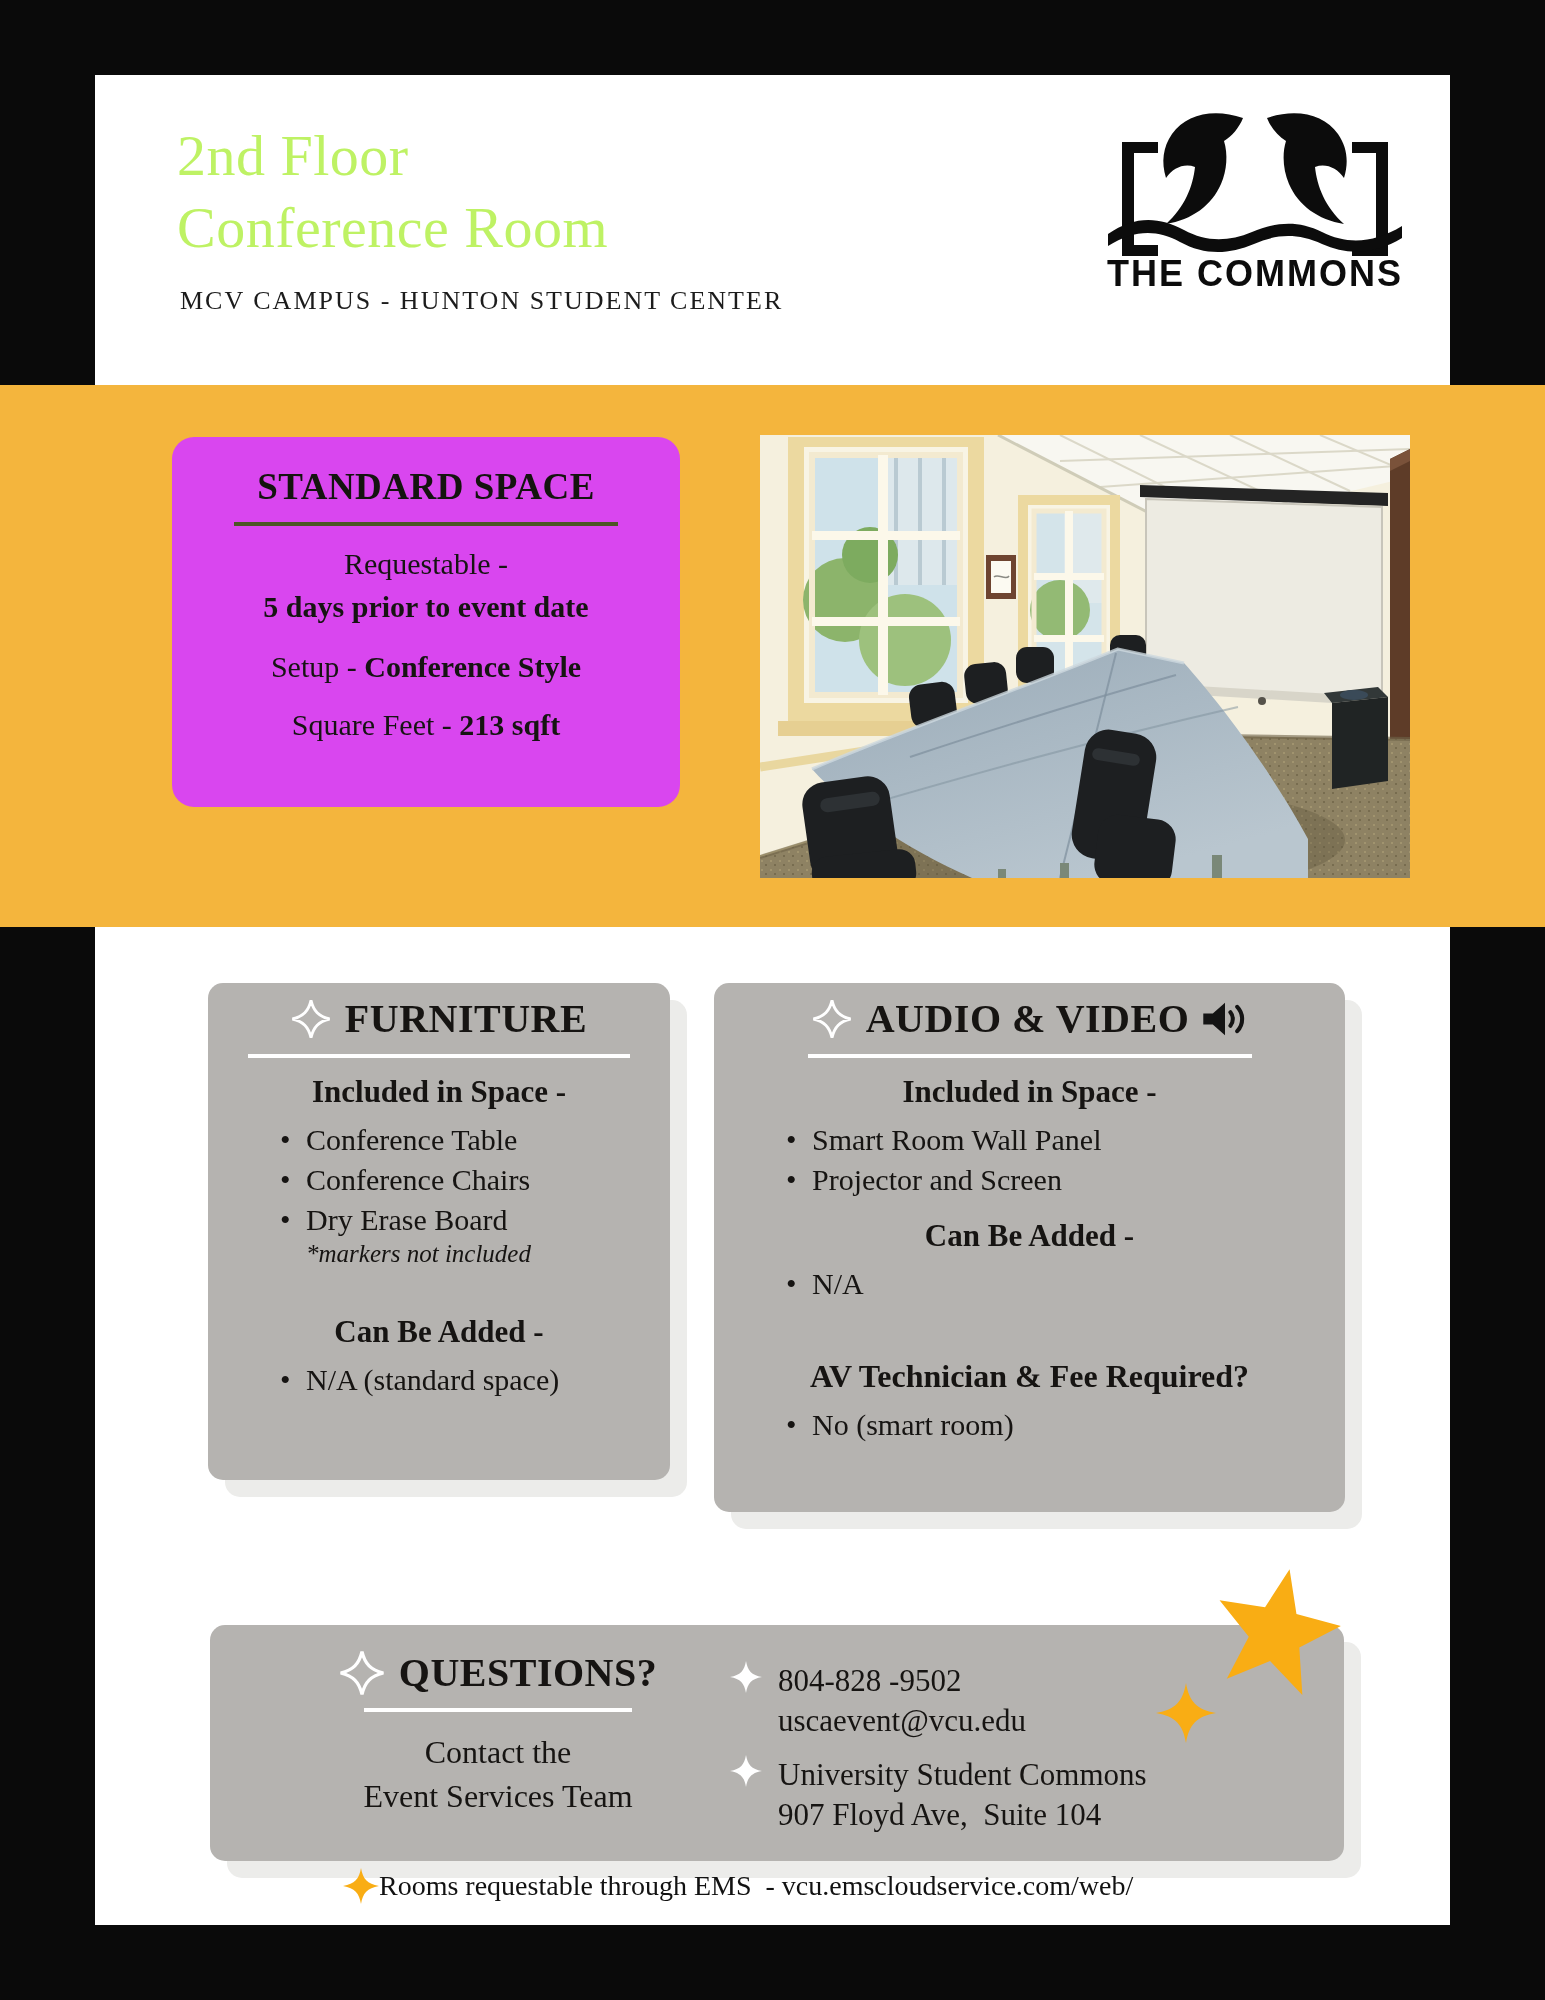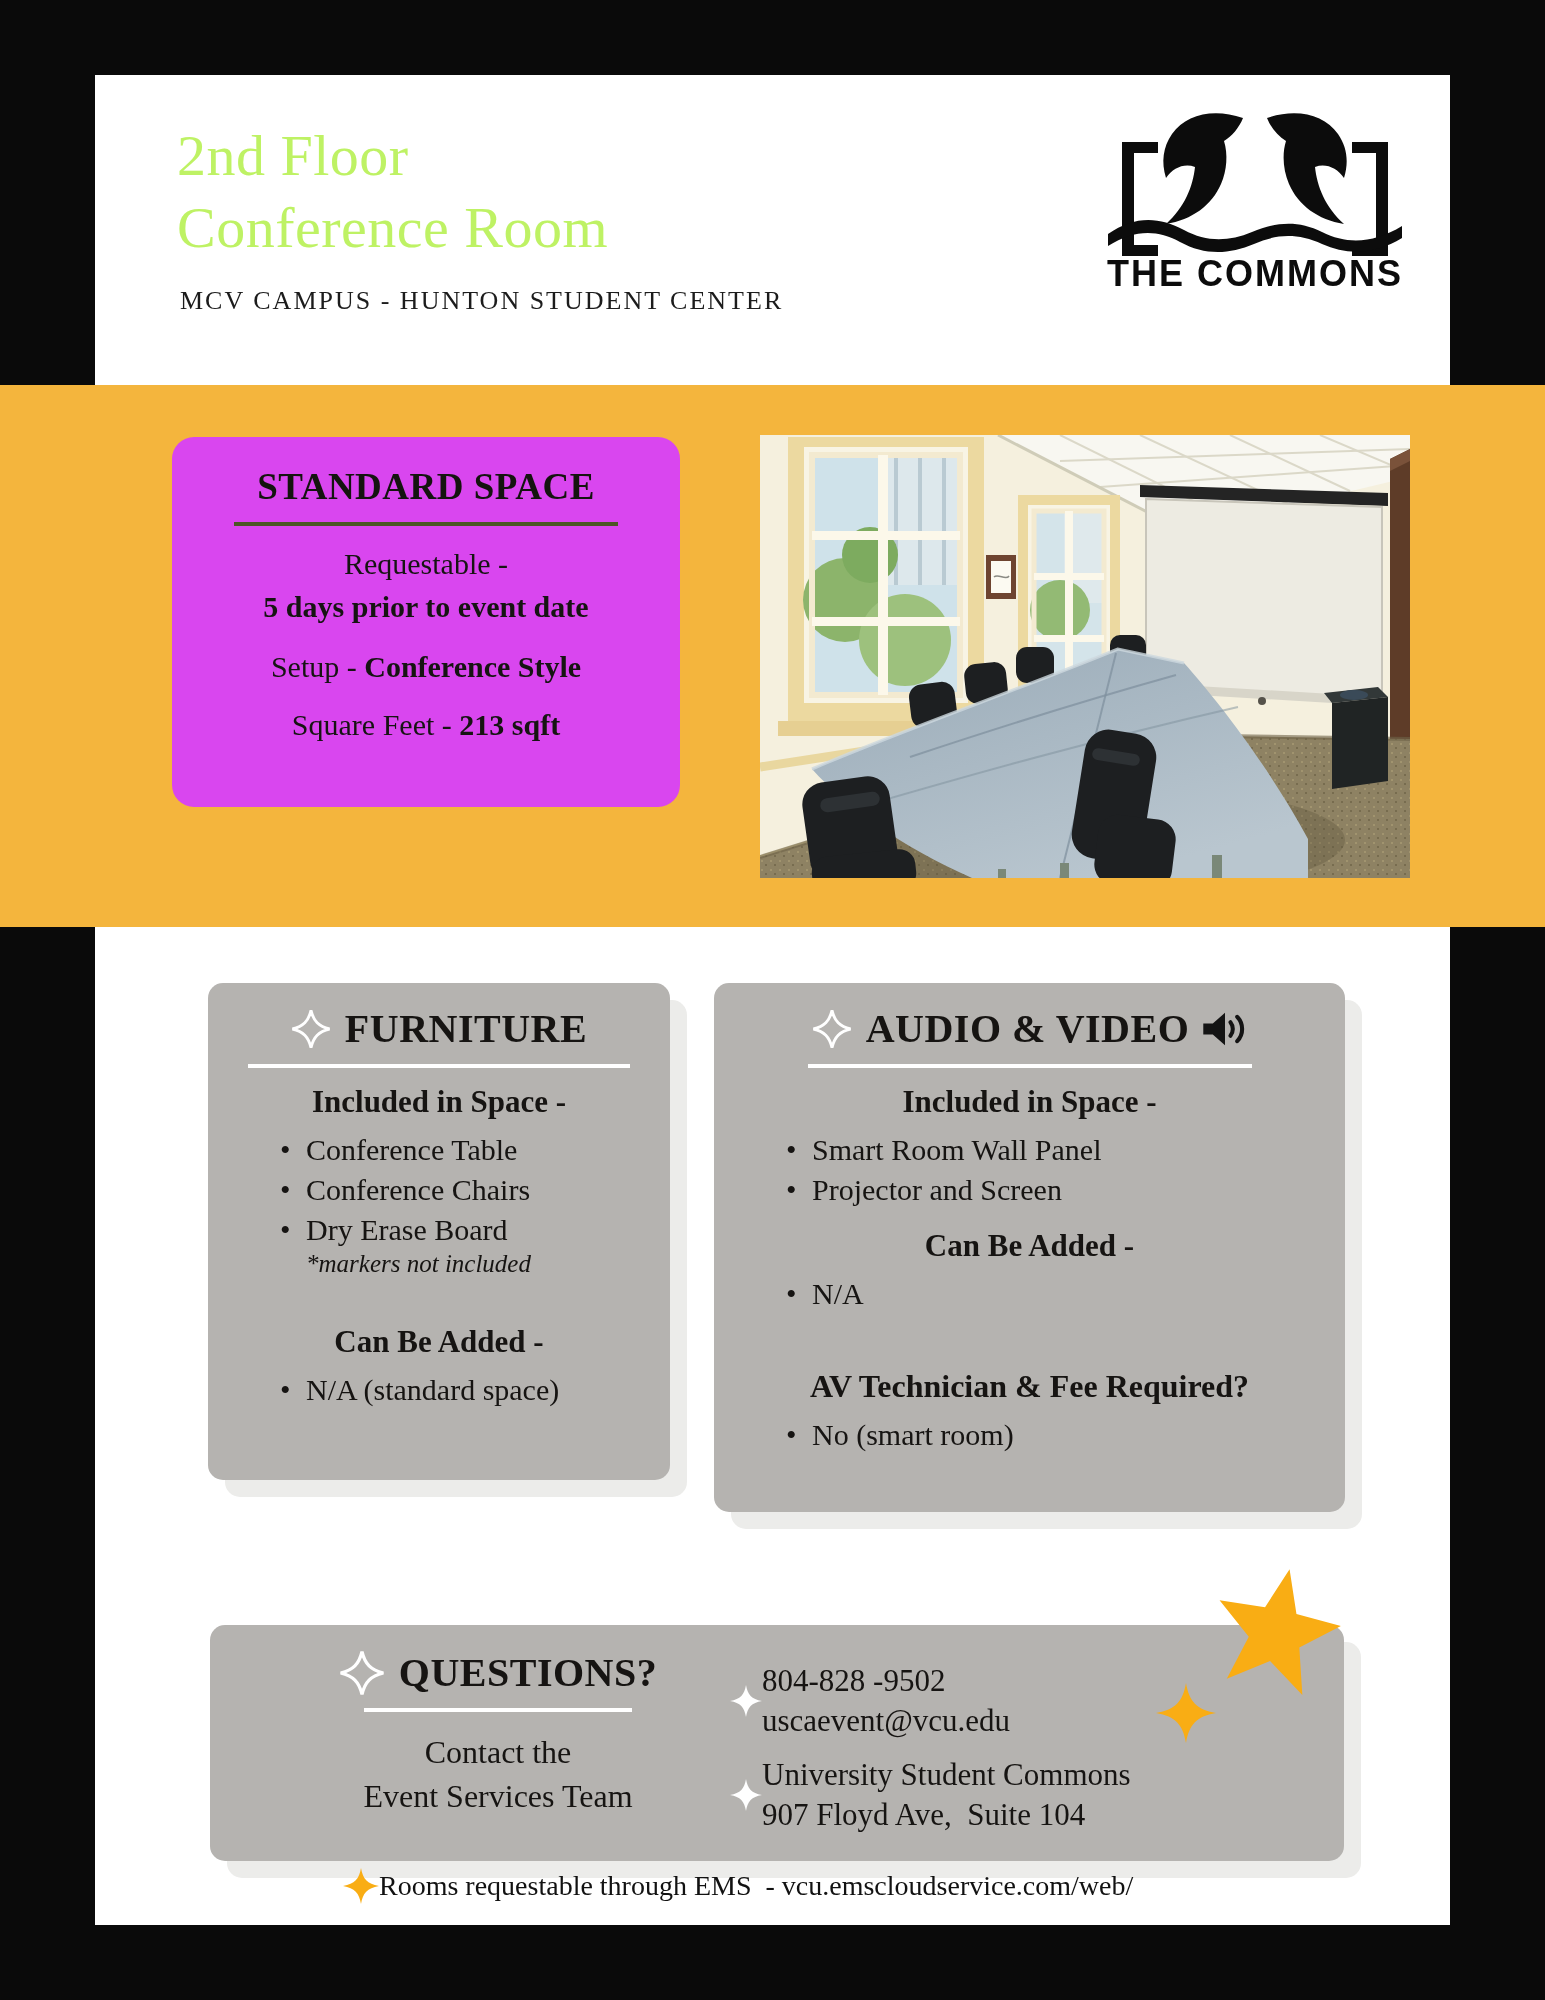--- a/index.html
+++ b/index.html
@@ -24,37 +24,37 @@
   .b{font-weight:bold;}
 
   
   .photo{position:absolute;left:760px;top:435px;width:650px;height:443px;overflow:hidden;}
 
   
   .gcard{position:absolute;background:#b5b3b0;border-radius:15px;box-shadow:17px 17px 0 #ececea;color:#161412;}
   .furniture{left:208px;top:983px;width:462px;height:497px;}
   .av{left:714px;top:983px;width:631px;height:529px;}
   .questions{left:210px;top:1625px;width:1134px;height:236px;}
-  .ghead{display:flex;align-items:center;justify-content:center;gap:14px;padding-top:22px;}
+  .ghead{display:flex;align-items:center;justify-content:center;gap:14px;padding-top:12px;}
   .gtitle{font-size:40px;font-weight:bold;letter-spacing:.5px;}
   .grule{height:4px;background:#ffffff;margin:12px auto 0;}
   .rule-f{width:382px;} .rule-a{width:444px;} .rule-q{width:268px;}
   .subhead{margin-top:16px;font-size:31px;font-weight:bold;text-align:center;}
   .blist{list-style:none;margin:10px 0 0;padding:0 20px 0 70px;}
   .blist li{position:relative;padding-left:28px;font-size:30px;line-height:40px;}
   .blist li::before{content:"•";position:absolute;left:2px;}
   .note{margin:0 0 0 98px;font-size:25px;font-style:italic;}
   .canbe-f{margin-top:46px;} .canbe-a{margin-top:18px;}
   .tech{margin-top:54px;font-size:32px;font-weight:bold;text-align:center;}
 
   
   .q-left{position:absolute;left:48px;top:24px;width:480px;text-align:center;}
   .q-contact{margin-top:18px;font-size:32px;line-height:44px;}
   .q-right{position:absolute;left:520px;top:36px;}
-  .q-group{display:flex;align-items:center;margin-bottom:14px;}
+  .q-group{display:flex;gap:16px;margin-bottom:14px;}
   .q-lines{font-size:31px;line-height:40px;}
   .pre{white-space:pre;}
   .big-star{position:absolute;left:998px;top:-60px;width:136px;height:136px;}
   .small-sparkle{position:absolute;left:946px;top:58px;width:60px;height:60px;}
 
   
   .footer{position:absolute;left:343px;top:1868px;display:flex;align-items:center;gap:0;}
   .footer-text{font-size:28px;color:#121212;}
   svg{display:block;}
 </style>

